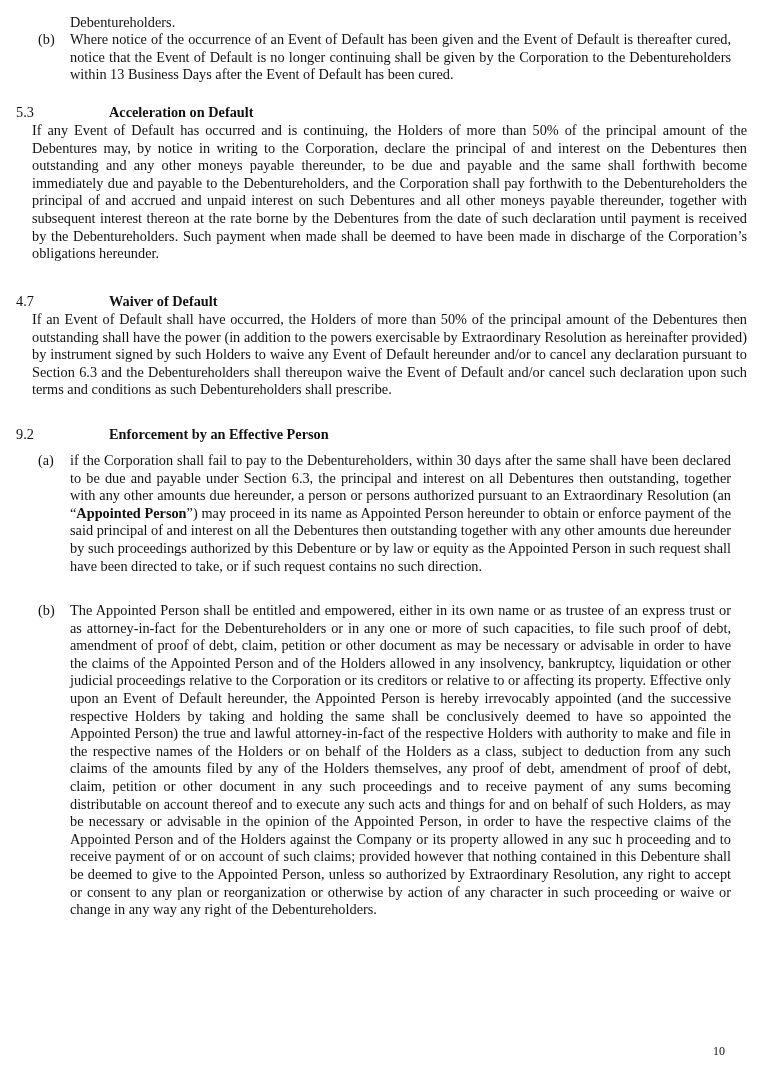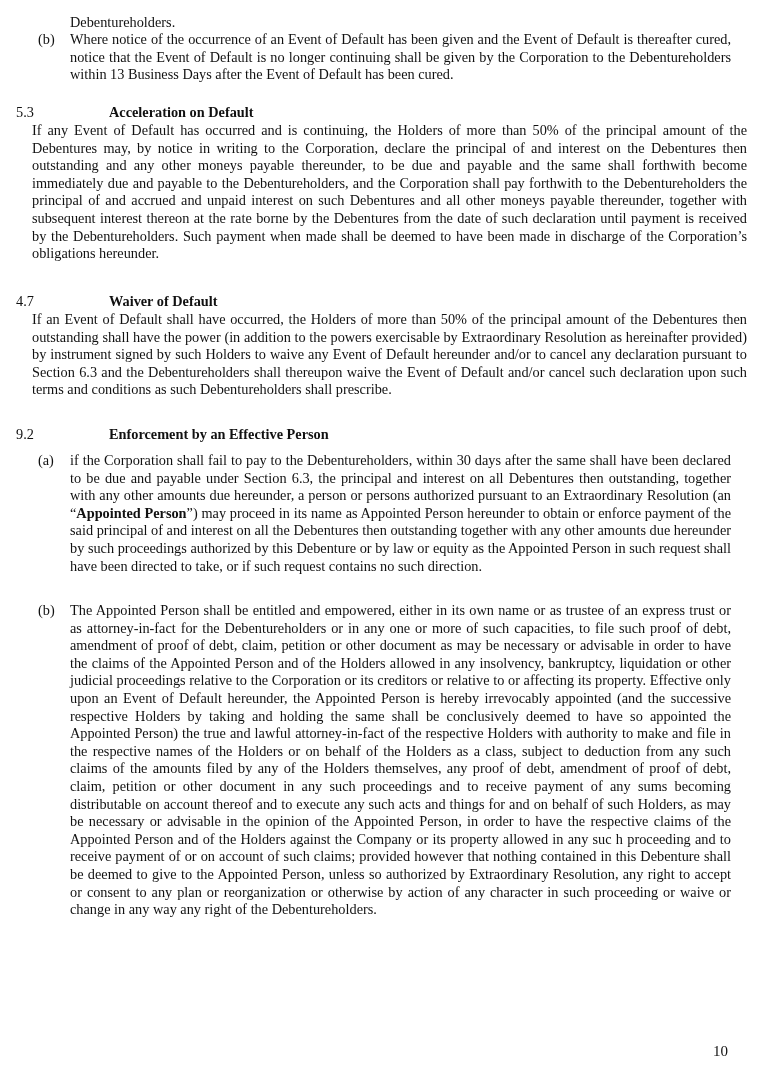--- a/index.html
+++ b/index.html
@@ -12,21 +12,21 @@
     .justify { text-align: justify; text-align-last: left; }
     .blk { position: absolute; }
     .cont { left: 70px; width: 661px; top: 14px; }
     .item { left: 38px; width: 693px; }
     .item .lbl { position: absolute; left: 0; top: 0; width: 32px; }
     .item .txt { position: absolute; left: 32px; width: 661px; }
     .heading { position: absolute; left: 16px; width: 715px; }
     .heading .num { position: absolute; left: 0; top: 0; }
     .heading .title { position: absolute; left: 57px; top: 0; font-weight: bold; margin-left: 36px; }
     .para { position: absolute; left: 32px; width: 715px; font-family: Liberation Serif, serif; }
-    .pageno { position: absolute; left: 713px; top: 1043px; font-size: 15px; }
+    .pageno { position: absolute; left: 713px; top: 1043px; font-size: 12px; }
   </style>
 </head>
 <body>
 
 <div class="page">
 
   <div class="blk cont">Debentureholders.</div>
 
   <div class="blk item" style="top:31px;">
     <span class="lbl">(b)</span>

